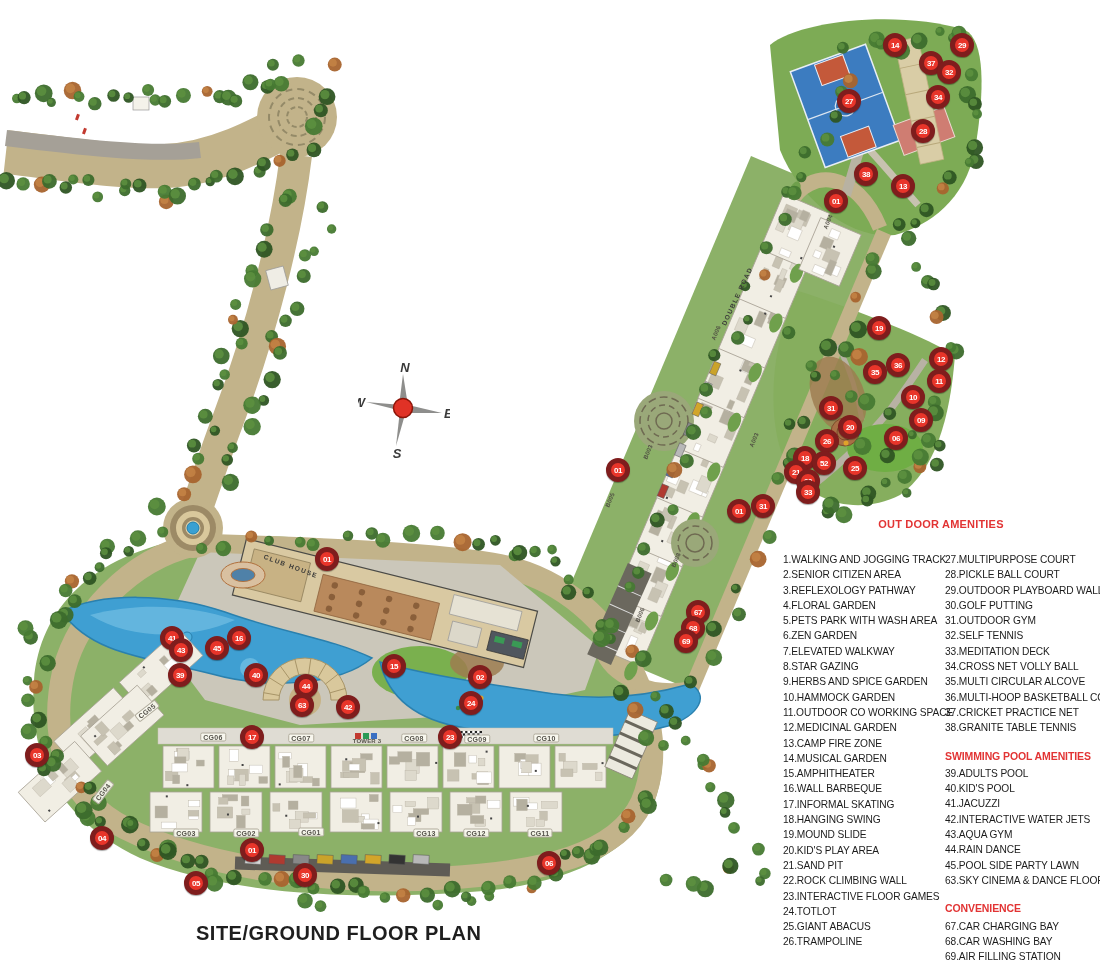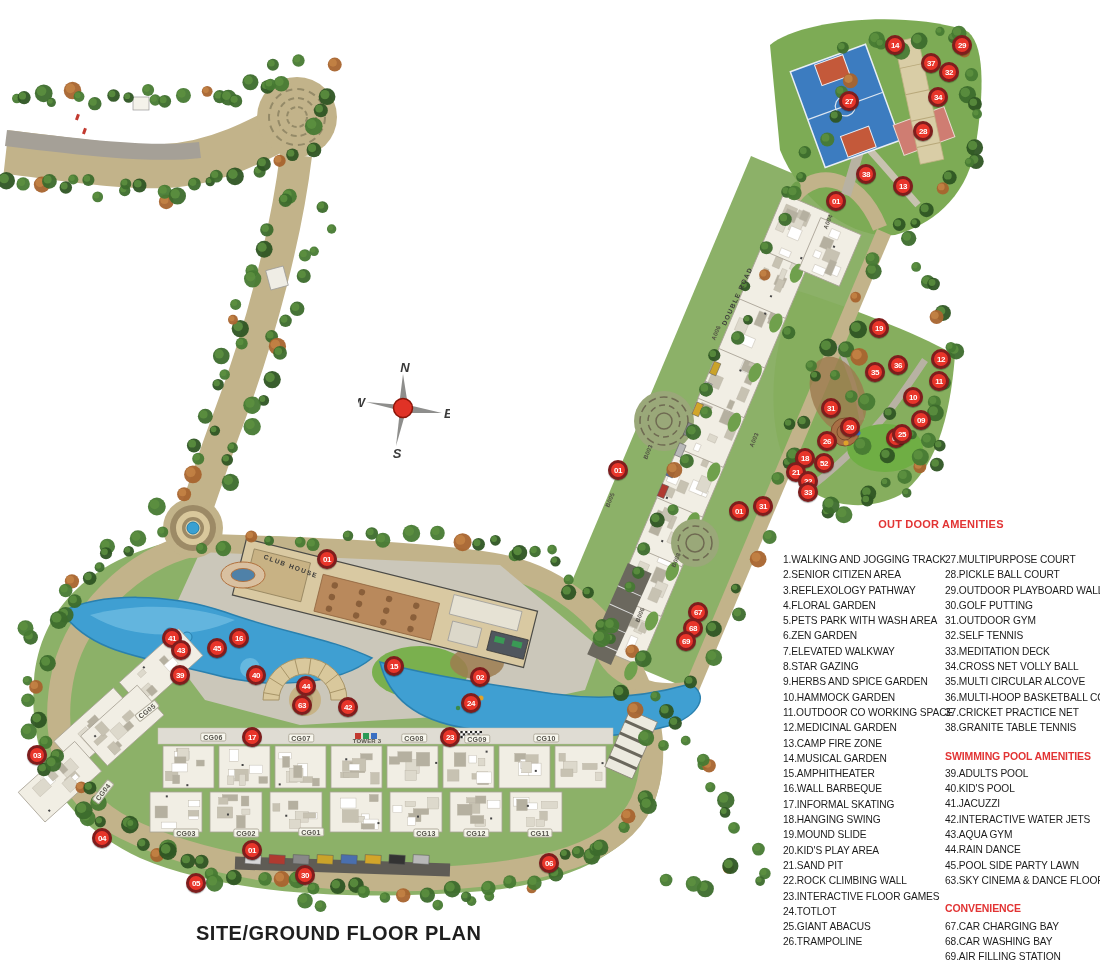--- a/index.html
+++ b/index.html
@@ -1,21 +1,21 @@
 <!DOCTYPE html>
 <html style="--marker-red: #e8352a; --legend-red: #e23434; --title-black: #1e1e1e;"><head>
 <meta charset="utf-8">
 <style>
   html,body{margin:0;padding:0;background:#fff;}
   .stage{position:relative;width:1100px;height:963px;background:#fff;overflow:hidden;
          font-family:"Liberation Sans",sans-serif;}
   #plan-svg{position:absolute;left:0;top:0;}
   .layer{position:absolute;left:0;top:0;width:1100px;height:963px;pointer-events:none;}
   .marker{position:absolute;width:14px;height:14px;border-radius:50%;
-          background:var(--marker-red,#e8352a);border:3px solid #7f1d1d;color:#fff;
+          background:var(--marker-red,#e8352a);border:5px solid #7f1d1d;color:#fff;
           font-size:8px;font-weight:bold;display:flex;align-items:center;justify-content:center;
           transform:translate(-50%,-50%);box-shadow:0 1px 1px rgba(0,0,0,.35);letter-spacing:-0.5px;}
   .plabel{position:absolute;color:#3a3a38;white-space:nowrap;transform:translate(-50%,-50%);}
   .plabel.bldg{font-size:7px;font-weight:bold;background:rgba(250,248,240,.92);
                padding:0 2px;border-radius:2px;border:1px solid #b0ab9c;color:#55524a;letter-spacing:.3px;}
   .plabel.tower{font-size:6px;color:#4a473f;letter-spacing:.2px;font-weight:bold;opacity:.9;}
   .plabel.area{font-size:6.5px;color:#3a3a38;letter-spacing:1.4px;font-weight:bold;}
   .legend{position:absolute;left:783px;top:518px;width:316px;color:#1c1c1c;}
   .legend-header{color:var(--legend-red,#e23434);font-weight:bold;font-size:11px;text-align:center;
                  letter-spacing:.2px;margin-bottom:22px;}
@@ -1222,21 +1222,21 @@
       <div class="marker" style="left: 941px; top: 359px;">12</div>
       <div class="marker" style="left: 898px; top: 365px;">36</div>
       <div class="marker" style="left: 875px; top: 372px;">35</div>
       <div class="marker" style="left: 939px; top: 381px;">11</div>
       <div class="marker" style="left: 913px; top: 397px;">10</div>
       <div class="marker" style="left: 831px; top: 408px;">31</div>
       <div class="marker" style="left: 921px; top: 420px;">09</div>
       <div class="marker" style="left: 850px; top: 427px;">20</div>
       <div class="marker" style="left: 896px; top: 438px;">06</div>
       <div class="marker" style="left: 827px; top: 441px;">26</div>
-      <div class="marker" style="left: 855px; top: 434px; margin-left: 47px;">25</div>
+      <div class="marker" style="left: 855px; top: 468px;">25</div>
       <div class="marker" style="left: 805px; top: 458px;">18</div>
       <div class="marker" style="left: 824px; top: 463px;">52</div>
       <div class="marker" style="left: 796px; top: 472px;">21</div>
       <div class="marker" style="left: 808px; top: 481px;">22</div>
       <div class="marker" style="left: 808px; top: 492px;">33</div>
       <div class="marker" style="left: 618px; top: 470px;">01</div>
       <div class="marker" style="left: 763px; top: 506px;">31</div>
       <div class="marker" style="left: 739px; top: 511px;">01</div>
       <div class="marker" style="left: 698px; top: 612px;">67</div>
       <div class="marker" style="left: 693px; top: 628px; text-align: center;">68</div>

